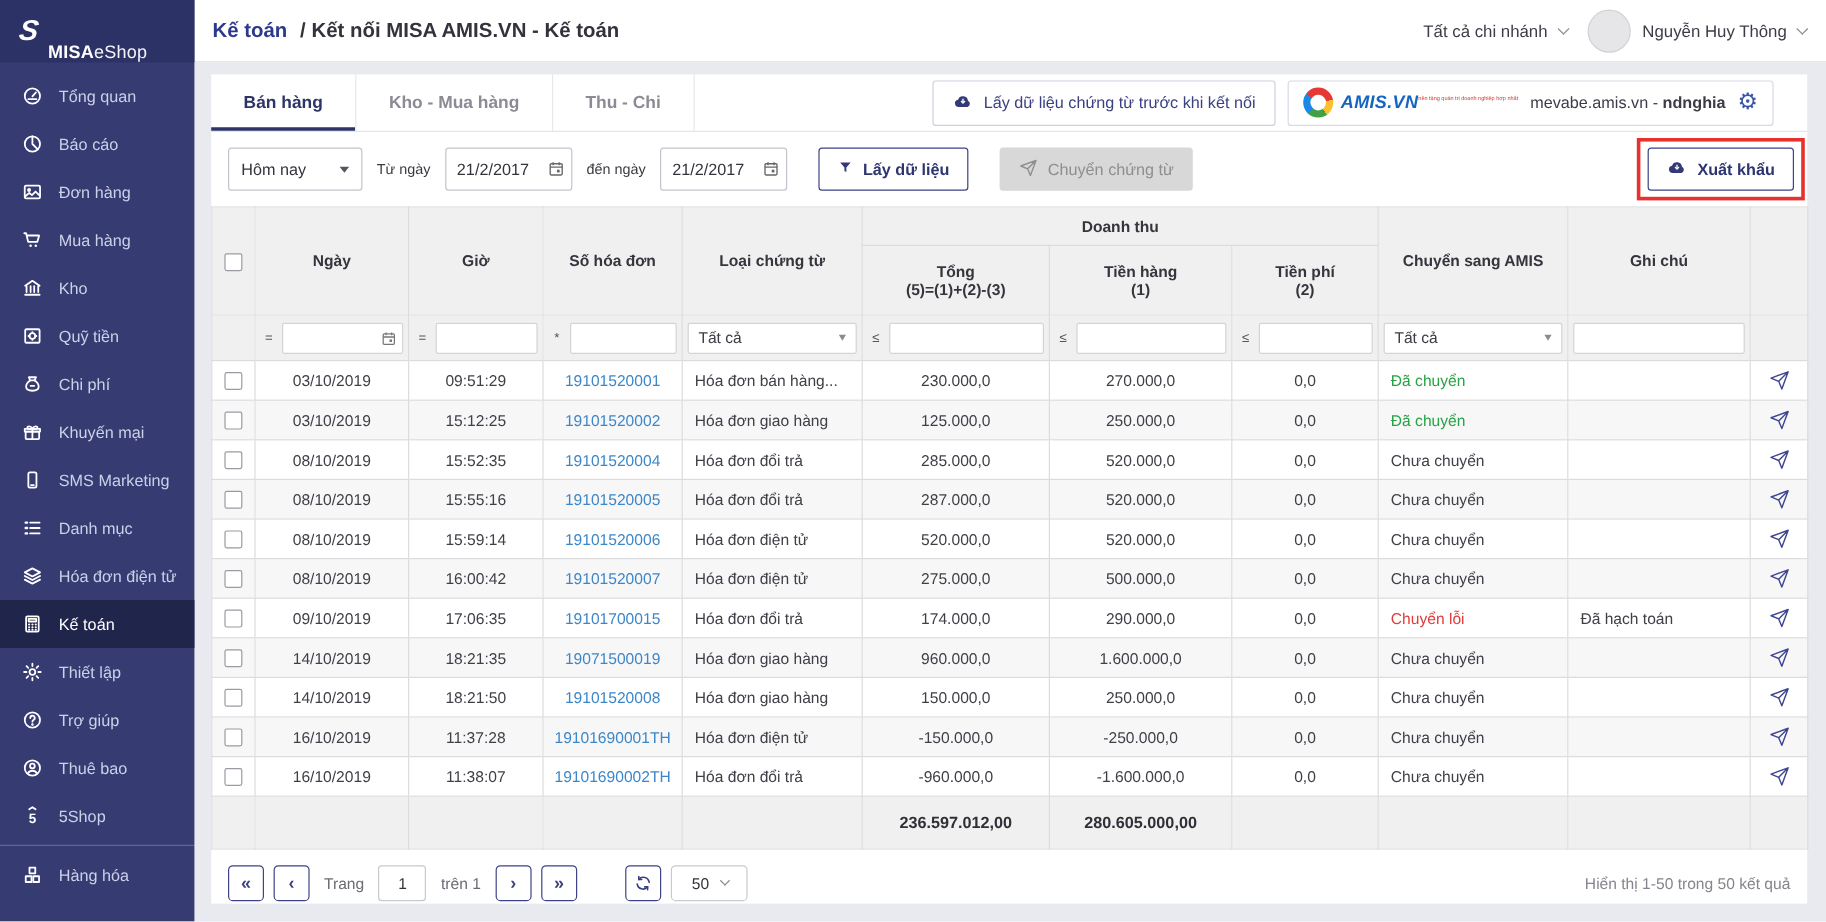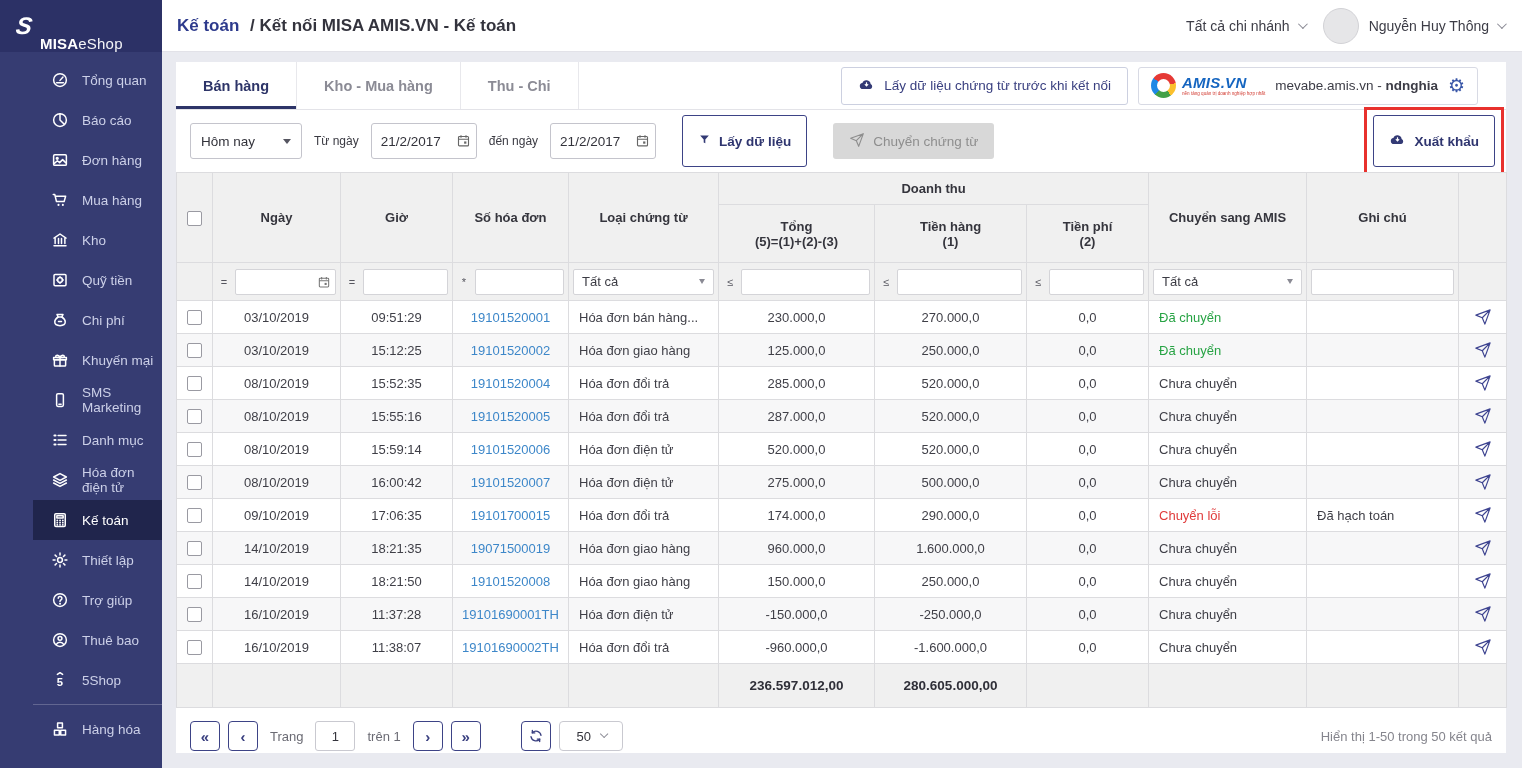--- a/index.html
+++ b/index.html
@@ -6,21 +6,21 @@
   html,body { width:1522px; height:768px; overflow:hidden; }
   body { font-family:"Liberation Sans", sans-serif; background:#e9eaf0; position:relative; font-size:13px; color:#3c3c44; }
 
   
   .sidebar { position:absolute; left:0; top:0; width:162px; height:768px; background:#363c72; z-index:5; }
   .logo-area { height:52px; background:#2c3166; display:flex; align-items:center; padding-left:16px; gap:8px; }
   .logo-s { color:#fff; font-weight:bold; font-style:italic; font-size:24px; transform:skewX(-8deg); line-height:1; }
   .brand { color:#fff; font-size:15px; letter-spacing:.2px;margin-top:34px; }
   .brand b { font-weight:bold; }
   .brand span { font-weight:300; opacity:.95; }
-  .nav { padding-top:8px;padding-left:33px; }
+  .nav { padding-top:8px; }
   .nav-item { height:40px; display:flex; align-items:center; gap:13px; padding-left:17px; color:#ccd0e8; font-size:13.5px; cursor:pointer; }
   .nav-item.active { background:#20254c; color:#fff; }
   .nav-icon { width:19px; height:19px; display:flex; align-items:center; justify-content:center; flex:none; }
   .nav-icon svg { display:block; }
   .nav-divider { height:1px; background:rgba(255,255,255,.22); margin:4px 0; }
 
   
   .topbar { position:absolute; left:162px; top:0; right:0; height:52px; background:#fff; border-bottom:1px solid #e2e2e8; display:flex; align-items:center; padding:0 18px 0 15px; }
   .breadcrumb { font-size:17px; font-weight:bold; }
   .breadcrumb .bc-link { color:#2d3a8c; cursor:pointer; }
@@ -37,36 +37,36 @@
   
   .tabs-row { height:48px; border-bottom:1px solid #e3e3e8; display:flex; align-items:stretch; flex:none; }
   .tab { padding:0 27px; display:flex; align-items:center; font-size:14.5px; font-weight:bold; color:#8b8b95; border-right:1px solid #e8e8ec; cursor:pointer; position:relative; }
   .tab.active { color:#2d3468; box-shadow:inset 0 -3px 0 #2d3468; }
   .tabs-right { margin-left:auto; display:flex; align-items:center; gap:10px; padding-right:28px; }
   .btn-outline-lt { height:38px; border:1px solid #ccd0e0; border-radius:3px; background:#fff; display:flex; align-items:center; gap:9px; padding:0 16px; color:#3a4080; font-size:13.5px; cursor:pointer; }
   .amis-box { height:38px; border:1px solid #d8dae4; border-radius:3px; display:flex; align-items:center; gap:10px; padding:0 12px; }
   .amis-logo { display:flex; align-items:center; gap:6px; }
   .amis-circle { width:25px; height:25px; border-radius:50%; background:conic-gradient(#e53935 0 22%, #fbc02d 22% 40%, #43a047 40% 62%, #1e88e5 62% 85%, #e53935 85% 100%); position:relative; flex:none; }
   .amis-circle:after { content:""; position:absolute; inset:6px; background:#fff; border-radius:50%; }
-  .amis-text { display:flex; flex-direction:column; line-height:1; }
+  .amis-text { display:flex; flex-direction:row; line-height:1; }
   .amis-name { color:#1565c0; font-weight:bold; font-size:15px; font-style:italic; letter-spacing:.3px; }
   .amis-tag { color:#d23c32; font-size:4.6px; margin-top:2px; white-space:nowrap; }
   .amis-account { font-size:13.5px; color:#3c3c46; }
   .amis-account b { font-weight:bold; }
   .gear-glyph { font-size:19px; color:#3a57a8; line-height:1; cursor:pointer; }
 
   
   .filter-bar { height:62px; display:flex; align-items:center; padding:0 14px; gap:12px; flex:none; }
   .select-box { width:112px; height:36px; border:1px solid #c4c4cc; border-radius:3px; display:flex; align-items:center; justify-content:space-between; padding:0 10px; font-size:13.5px; color:#33333b; cursor:pointer; }
   .tri-down { width:0; height:0; border-left:4px solid transparent; border-right:4px solid transparent; border-top:5px solid #555560; }
   .flt-label { font-size:12px; color:#3a3a42; }
   .date-wrap { position:relative; }
   .date-input { width:106px; height:36px; border:1px solid #c4c4cc; border-radius:3px; font-size:13.5px; color:#33333b; padding:0 26px 0 9px; font-family:"Liberation Sans",sans-serif; }
   .date-wrap .cal-ic { position:absolute; right:6px; top:10px; pointer-events:none; }
-  .btn-navy { height:52px; border:1px solid #3d4386; border-radius:3px; background:#fff; color:#2f356f; font-size:13.5px; font-weight:600; display:flex; align-items:center; gap:8px; padding:0 15px; cursor:pointer; }
+  .btn-navy { height:36px; border:1px solid #3d4386; border-radius:3px; background:#fff; color:#2f356f; font-size:13.5px; font-weight:600; display:flex; align-items:center; gap:8px; padding:0 15px; cursor:pointer; }
   .btn-disabled { height:36px; border:none; border-radius:3px; background:#d8d8d8; color:#8e8e8e; font-size:13.5px; display:flex; align-items:center; gap:8px; padding:0 16px; cursor:default; }
   .export-annot { margin-left:auto; margin-right:-12px; border:3px solid #e8312d; padding:5px 6px; }
 
   
   .tbl-wrap { flex:none; }
   table { width:1330px; border-collapse:collapse; table-layout:fixed; }
   th, td { border:1px solid #dcdcdf; overflow:hidden; white-space:nowrap; }
   thead th { background:#f0f0f0; font-size:13px; font-weight:bold; color:#35353d; text-align:center; vertical-align:middle; }
   tr.h1 th.grp { height:32px; }
   tr.h2 th { height:58px; }

